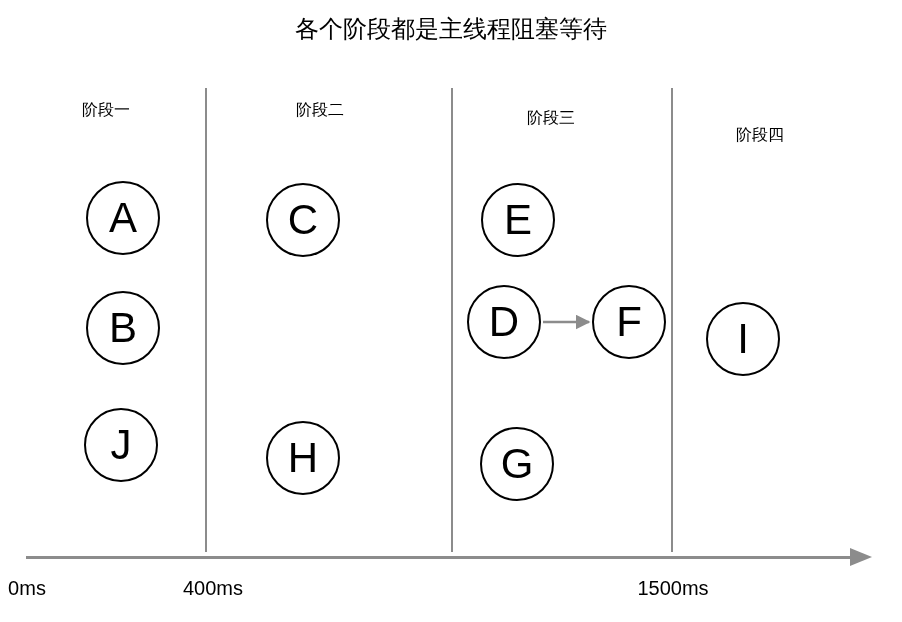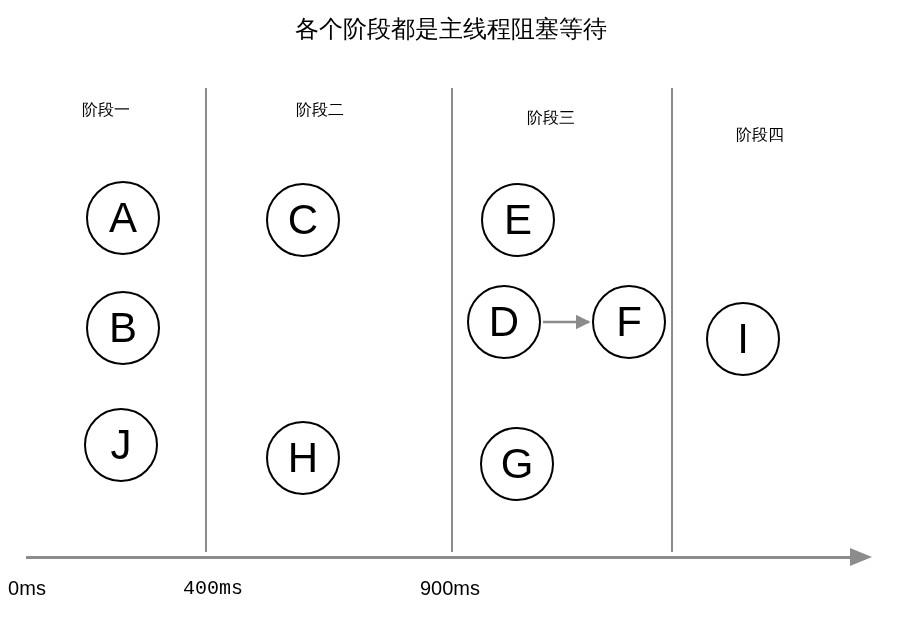--- a/index.html
+++ b/index.html
@@ -59,21 +59,21 @@
     border-left: 22px solid var(--line-gray);
     border-top: 9px solid transparent;
     border-bottom: 9px solid transparent;
   }
 
   .tick {
     position: absolute; top: 577px; transform: translateX(-50%);
     font-size: 20px; white-space: nowrap; color: var(--text-color);
   }
   .t0 { left: 27px; }
-  .t1 { left: 213px; font-family: Liberation Mono, monospace; }
+  .t1 { left: 213px; }
   .t2 { left: 450px; }
   .t3 { left: 673px; }
 </style>
 </head>
 <body>
 
 <div class="canvas">
 
   <div class="title">各个阶段都是主线程阻塞等待</div>
 
@@ -106,15 +106,15 @@
       <div class="node" style="left: 592px; top: 285px;">F</div>
       <div class="node" style="left: 480px; top: 427px;">G</div>
       <div class="node" style="left: 706px; top: 302px;">I</div>
     </div>
 
   <div class="axis-line"></div>
   <div class="axis-head"></div>
 
   <div class="tick t0">0ms</div>
   <div class="tick t1">400ms</div>
-  <div class="tick t2">900ms</div>
+  <div class="tick t3">1500ms</div>
 
 </div>
 
 </body></html>

